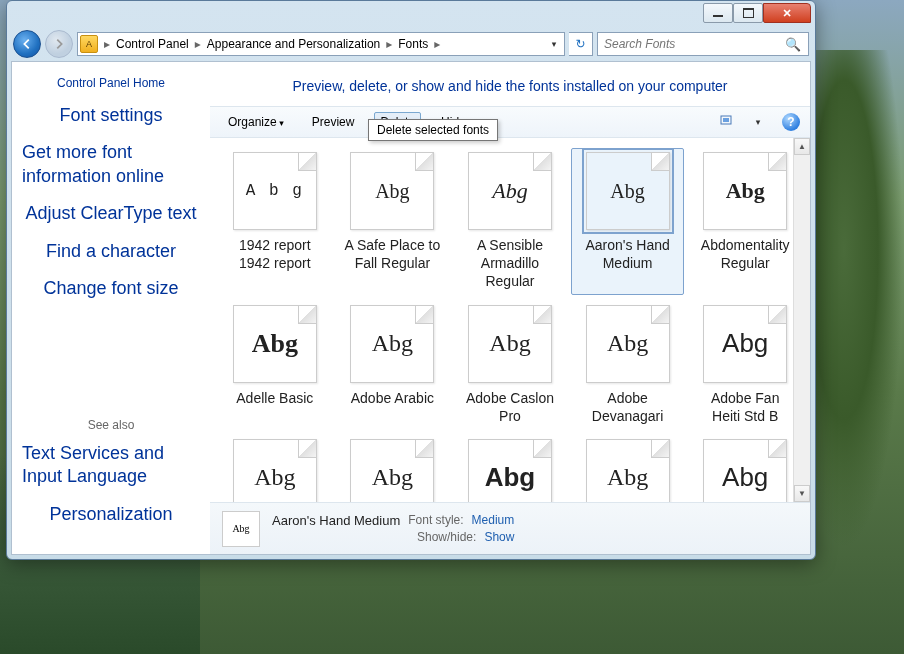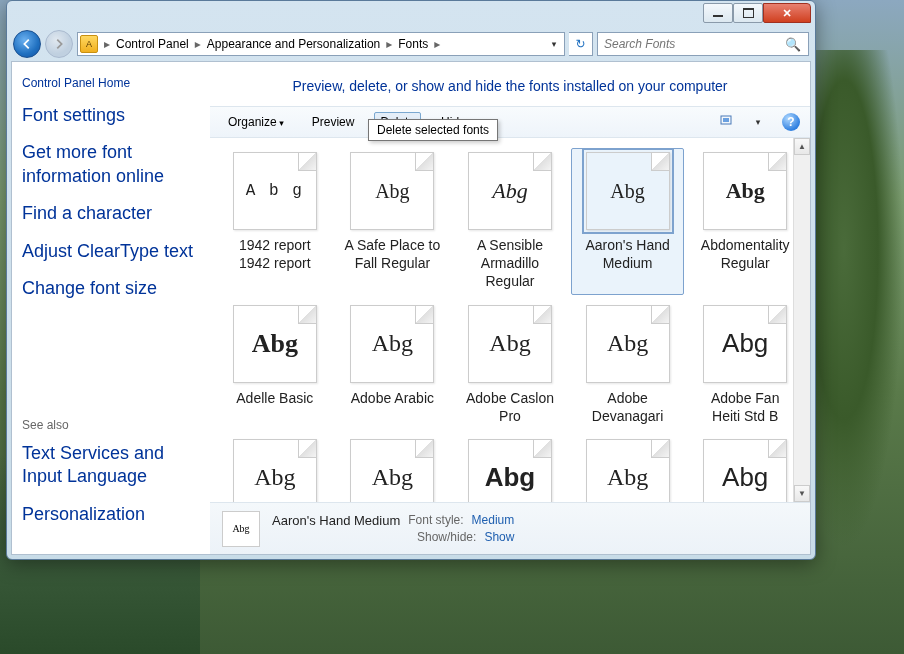--- a/index.html
+++ b/index.html
@@ -26,21 +26,21 @@
 .addr-icon { width: 18px; height: 18px; background: linear-gradient(to bottom, #ffd860 0%, #f0b020 100%); border: 1px solid #c89010; border-radius: 2px; margin-right: 4px; display: flex; align-items: center; justify-content: center; font-size: 9px; color: #5a3a00; }
 .crumb { padding: 2px 4px; cursor: pointer; }
 .crumb-sep { color: #666; padding: 0 2px; }
 .addr-drop { width: 16px; color: #333; text-align: center; cursor: pointer; font-size: 9px; }
 .refresh-btn { width: 24px; height: 24px; border: 1px solid #8aa0b8; border-left: none; background: #fff; display: flex; align-items: center; justify-content: center; cursor: pointer; color: #2070c0; font-size: 12px; }
 .search-box { width: 212px; height: 24px; background: #fff; border: 1px solid #8aa0b8; display: flex; align-items: center; padding: 0 6px; }
 .search-box input { flex: 1; border: none; outline: none; font-size: 12px; color: #888; font-style: italic; }
 .search-icon { color: #666; font-size: 13px; }
 
 .content-area { display: flex; height: calc(100% - 64px); background: #fff; margin: 0 4px 4px 4px; border: 1px solid #b0c0d0; }
-.sidebar { width: 198px; background: #fff; border-right: none; padding: 14px 10px; display: flex; flex-direction: column; }
+.sidebar { width: 198px; background: #fff; border-right: none; padding: 14px 10px; display: flex; flex-direction: column; align-items: center; }
 .side-heading { color: #003399; font-size: 12px; margin-bottom: 14px; cursor: pointer; }
 .side-link { color: #003399; font-size: 18px; margin-bottom: 14px; cursor: pointer; line-height: 1.3; }
 .side-spacer { flex: 1; }
 .side-also { color: #666; font-size: 12px; margin-bottom: 10px; }
 
 .main-panel { flex: 1; display: flex; flex-direction: column; background: #fff; position: relative; }
 .main-heading { color: #003399; font-size: 14px; padding: 16px 20px 12px 20px; text-align: center; }
 .toolbar { height: 32px; background: linear-gradient(to bottom, #f8fbfd 0%, #eef4fa 100%); border-top: 1px solid #dde6ee; border-bottom: 1px solid #dde6ee; display: flex; align-items: center; padding: 0 10px; gap: 12px; font-size: 12px; position: relative; }
 .tb-btn { padding: 3px 8px; cursor: pointer; border-radius: 2px; }
 .tb-btn.active { background: #e4eef8; border: 1px solid #7aa8d0; padding: 2px 5px; }
@@ -119,22 +119,22 @@
       <input placeholder="Search Fonts" style="">
       <span class="search-icon">🔍</span>
     </div>
   </div>
 
   <div class="content-area">
     <div class="sidebar">
       <div class="side-heading">Control Panel Home</div>
       <div class="side-link">Font settings</div>
       <div class="side-link">Get more font information online</div>
+      <div class="side-link">Adjust ClearType text</div>
       <div class="side-link">Find a character</div>
-      <div class="side-link">Adjust ClearType text</div>
       <div class="side-link">Change font size</div>
       <div class="side-spacer"></div>
       <div class="side-also">See also</div>
       <div class="side-link">Text Services and Input Language</div>
       <div class="side-link">Personalization</div>
     </div>
 
     <div class="main-panel">
       <div class="main-heading">Preview, delete, or show and hide the fonts installed on your computer</div>
 

